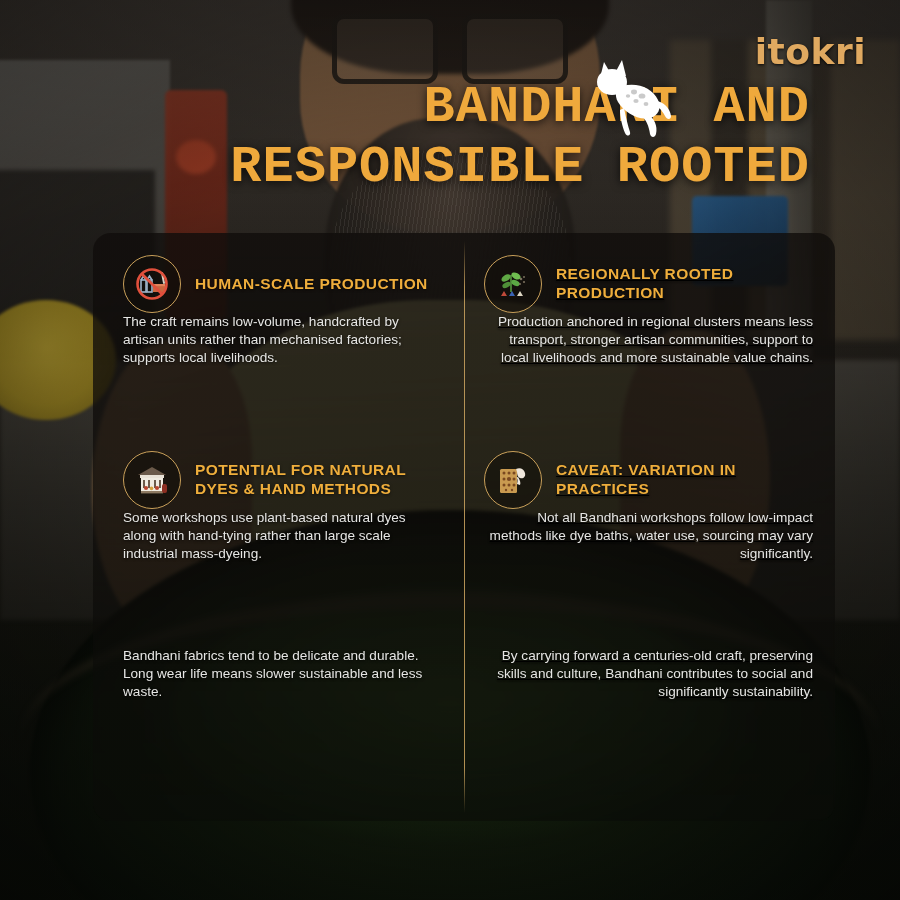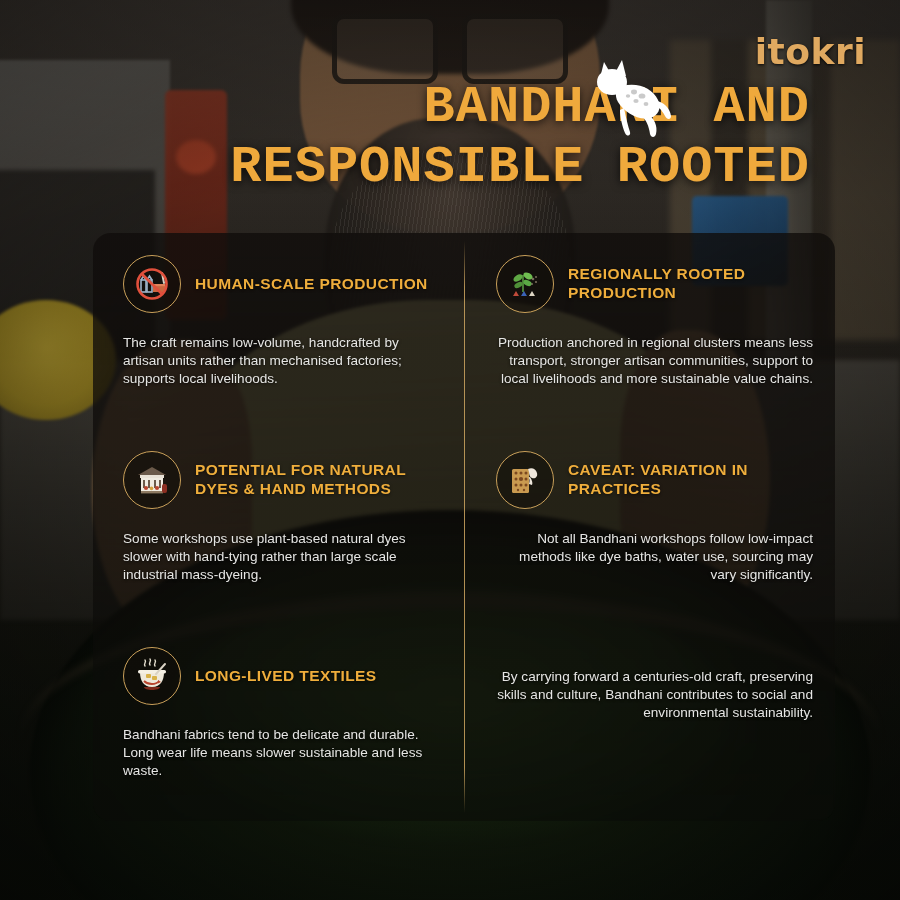--- a/index.html
+++ b/index.html
@@ -198,38 +198,37 @@
     background:linear-gradient(180deg, rgba(200,160,90,0) 0%, rgba(206,166,96,.85) 8%, rgba(206,166,96,.85) 92%, rgba(200,160,90,0) 100%);
   }
 
   .grid {
     position:absolute; inset:0;
     display:grid;
     grid-template-columns:1fr 1fr;
     grid-template-rows:1fr 1fr 1fr;
   }
   .card { position:relative; padding:22px 24px 6px 30px; }
-  .card.right { padding-left:32px; padding-right:22px; }
+  .card.right { padding-left:20px; padding-right:22px;text-decoration:underline; }
 
   .card-head { display:flex; align-items:center; gap:14px; }
   .icon-circle {
     flex:0 0 auto; width:58px; height:58px; border-radius:50%;
     border:1.6px solid #c9a05a;
     background:rgba(18,14,10,.55);
     position:relative; overflow:hidden;
     display:flex; align-items:center; justify-content:center;
   }
   .icon-circle svg { display:block; }
   .card-title {
     color:#EFAE3C; font-weight:bold; font-size:15.5px;
     line-height:1.2; letter-spacing:.4px; text-transform:uppercase;
     text-shadow:0 1px 3px rgba(0,0,0,.6);
   }
   .card-body {
-    margin-top:21px;
     color:#e6e6e4; font-size:13.6px; line-height:1.33;
     text-shadow:0 1px 3px rgba(0,0,0,.8);
     max-width:330px;
   }
   .card.right .card-body { max-width:340px;text-align:right; }
 </style>
 </head>
 <body>
 
 <div class="photo">
@@ -354,21 +353,21 @@
                 <circle cx="25" cy="28" r="2.1"></circle>
               </g>
             <g fill="#d4a23c">
                 <circle cx="19.5" cy="28.4" r="1.8"></circle>
               </g>
             <rect x="30" y="24" width="5" height="9" rx="2" fill="#8c2f22"></rect>
           </svg>
         </div>
         <div class="card-title">POTENTIAL FOR NATURAL DYES &amp; HAND METHODS</div>
       </div>
-      <div class="card-body">Some workshops use plant-based natural dyes slower with hand-tying rather than large scale industrial mass-dyeing.</div>
+      <div class="card-body">Some workshops use plant-based natural dyes along with hand-tying rather than large scale industrial mass-dyeing.</div>
     </div>
 
     <div class="card right">
       <div class="card-head">
         <div class="icon-circle">
           <svg width="40" height="40" viewBox="0 0 40 40">
             <rect x="7" y="9" width="17" height="24" rx="1.5" fill="#c99a50"></rect>
             <g fill="#6d3a18" opacity=".85">
               <circle cx="11" cy="13" r="1.5"></circle>
                 <circle cx="16" cy="13" r="1.5"></circle>
@@ -385,43 +384,21 @@
             <path d="M23 9 C27 7 31 9 32 13 C33 17 30 19 27 18 C25 17.4 24 15 24 12 Z" fill="#efe7dc"></path>
             <path d="M25 17 C27 20 28 23 27 25 L24 24 C25 21 24.6 19 23.6 17.6 Z" fill="#efe7dc"></path>
           </svg>
         </div>
         <div class="card-title">CAVEAT: VARIATION IN PRACTICES</div>
       </div>
       <div class="card-body">Not all Bandhani workshops follow low-impact methods like dye baths, water use, sourcing may vary significantly.</div>
     </div>
 
     <div class="card">
-      <div class="card-head">
-        <div class="icon-circle">
-          <svg width="40" height="40" viewBox="0 0 40 40">
-            <g stroke="#e8e2d2" stroke-width="1.4" fill="none" stroke-linecap="round">
-              <path d="M13 10 C11 8 15 6 13 4"></path>
-                <path d="M18 9 C16 7 20 5 18 3"></path>
-                <path d="M23 10 C21 8 25 6 23 4"></path>
-            </g>
-            <path d="M8 16 C8 24 11 31 20 31 C29 31 32 24 32 16 Z" fill="#efe9db"></path>
-            <rect x="6" y="14" width="28" height="3.4" rx="1.6" fill="#f5f0e4"></rect>
-            <g fill="#d9b24a">
-                <rect x="14" y="18" width="5" height="4" rx="1"></rect>
-                <rect x="20" y="20" width="5" height="4" rx="1"></rect>
-              </g>
-            <path d="M24 18 L33 8" stroke="#d9d2c4" stroke-width="2" stroke-linecap="round"></path>
-            <path d="M12 25 C16 29 24 29 27 25" stroke="#b8452f" stroke-width="1.8" fill="none"></path>
-            <path d="M26 24 L29 26 L26 27.6 Z" fill="#b8452f"></path>
-            <path d="M12 31 C12 35 28 35 28 31 Z" fill="#7d2a1c"></path>
-          </svg>
-        </div>
-        <div class="card-title">LONG-LIVED TEXTILES</div>
-      </div>
       <div class="card-body">Bandhani fabrics tend to be delicate and durable. Long wear life means slower sustainable and less waste.</div>
     </div>
 
     <div class="card right">
-      <div class="card-body">By carrying forward a centuries-old craft, preserving skills and culture, Bandhani contributes to social and environmental sustainability.</div>
+      <div class="card-body">By carrying forward a centuries-old craft, preserving skills and culture, Bandhani contributes to social and significantly sustainability.</div>
     </div>
 
   </div>
 </div>
 
 </body></html>

